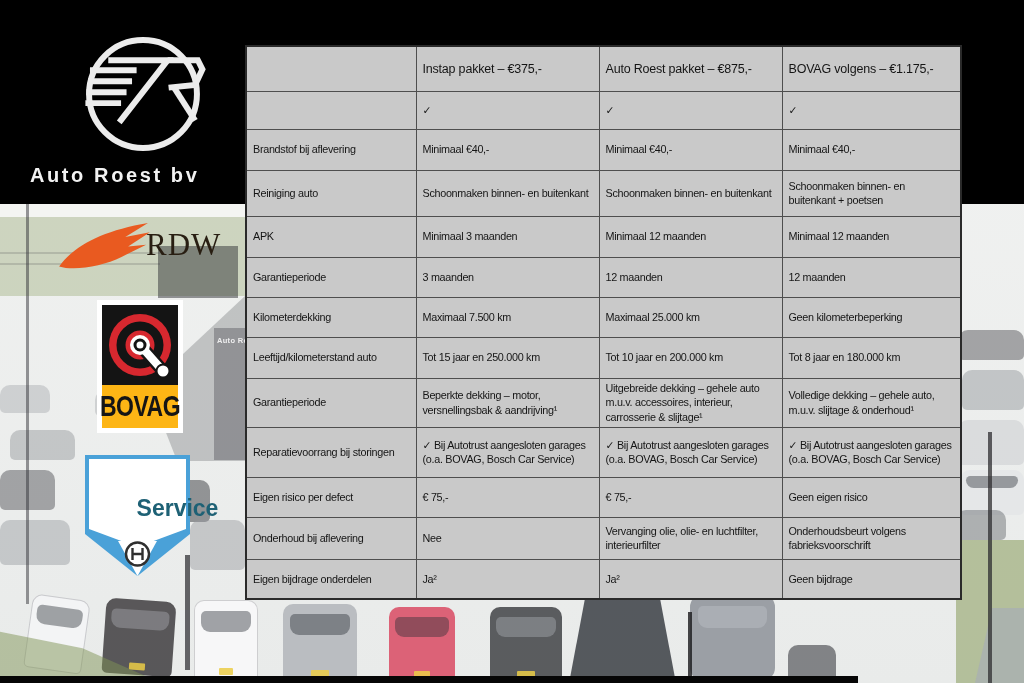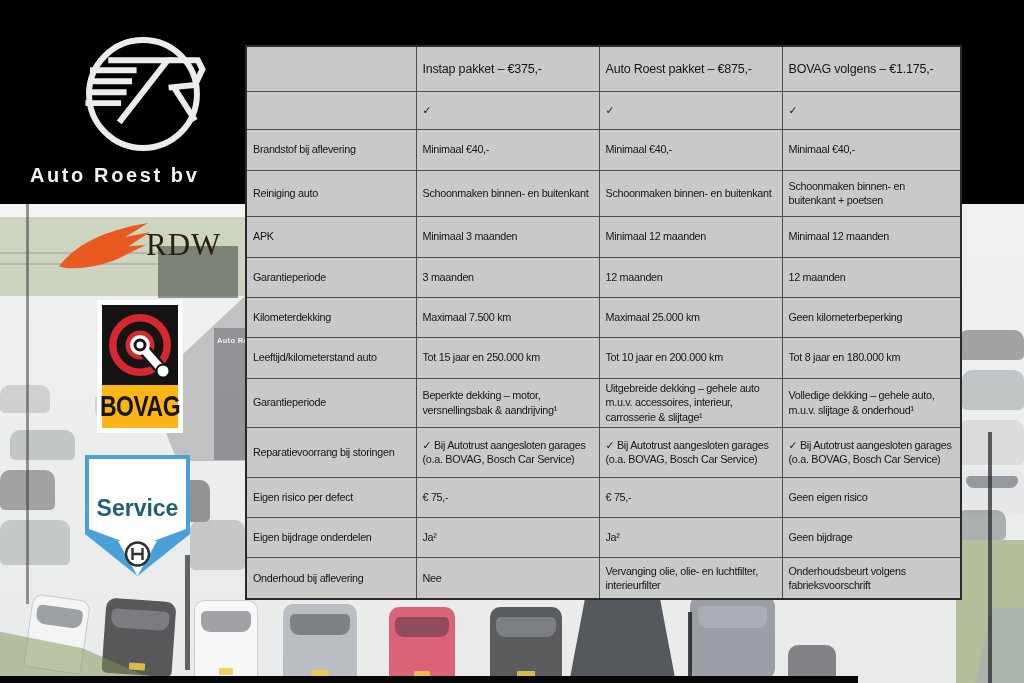--- a/index.html
+++ b/index.html
@@ -38,21 +38,21 @@
   .rdw-flame{left:57px;top:221px;}
   .rdw-word{left:146px;top:227px;font-family:"Liberation Serif",serif;font-size:31px;color:#281e12;letter-spacing:1px;}
 
   
   .bovag{left:97px;top:300px;width:86px;height:133px;background:#fff;}
   .bovag-word{left:97px;top:390px;width:86px;text-align:center;color:#151515;font-size:23px;font-weight:700;transform:scaleY(1.25);transform-origin:top;letter-spacing:-.5px;}
 
   
   .bosch{left:85px;top:455px;width:105px;height:123px;}
   .bosch-t1{left:85px;top:468px;width:105px;text-align:center;color:#e2271d;font-size:24px;font-weight:700;letter-spacing:.5px;}
-  .bosch-t2{left:85px;top:495px;width:105px;text-align:center;color:#1e6175;font-size:23px;font-weight:700;}
+  .bosch-t2{left:85px;top:495px;width:105px;text-align:center;color:#1e6175;font-size:23px;font-weight:700;padding-left:40px;}
 
   
   table.pkg{position:absolute;left:245px;top:45px;width:715px;border-collapse:collapse;table-layout:fixed;background:#c9c9c9;border:2px solid #2a2a2a;}
   .pkg th,.pkg td{border:1px solid #4e4e4e;padding:1px 6px;font-weight:400;color:#151515;text-align:left;vertical-align:middle;font-size:10.8px;line-height:1.32;letter-spacing:-.3px;overflow:hidden;}
   .pkg th{font-size:12.5px;letter-spacing:-.2px;}
 </style>
 </head>
 <body>
 
 <div class="stage">
@@ -219,28 +219,28 @@
         <td>✓ Bij Autotrust aangesloten garages (o.a. BOVAG, Bosch Car Service)</td>
         <td>✓ Bij Autotrust aangesloten garages (o.a. BOVAG, Bosch Car Service)</td>
         <td>✓ Bij Autotrust aangesloten garages (o.a. BOVAG, Bosch Car Service)</td>
       </tr>
       <tr style="height:40px">
         <td>Eigen risico per defect</td>
         <td>€ 75,-</td>
         <td>€ 75,-</td>
         <td>Geen eigen risico</td>
       </tr>
-      <tr style="height:40px">
-        <td>Eigen bijdrage onderdelen</td>
-        <td>Ja²</td>
-        <td>Ja²</td>
-        <td>Geen bijdrage</td>
-      </tr>
       <tr style="height:42px">
         <td>Onderhoud bij aflevering</td>
         <td>Nee</td>
         <td>Vervanging olie, olie- en luchtfilter, interieurfilter</td>
         <td>Onderhoudsbeurt volgens fabrieksvoorschrift</td>
       </tr>
+      <tr style="height:40px">
+        <td>Eigen bijdrage onderdelen</td>
+        <td>Ja²</td>
+        <td>Ja²</td>
+        <td>Geen bijdrage</td>
+      </tr>
     </tbody>
   </table>
 
 </div>
 
 </body></html>

